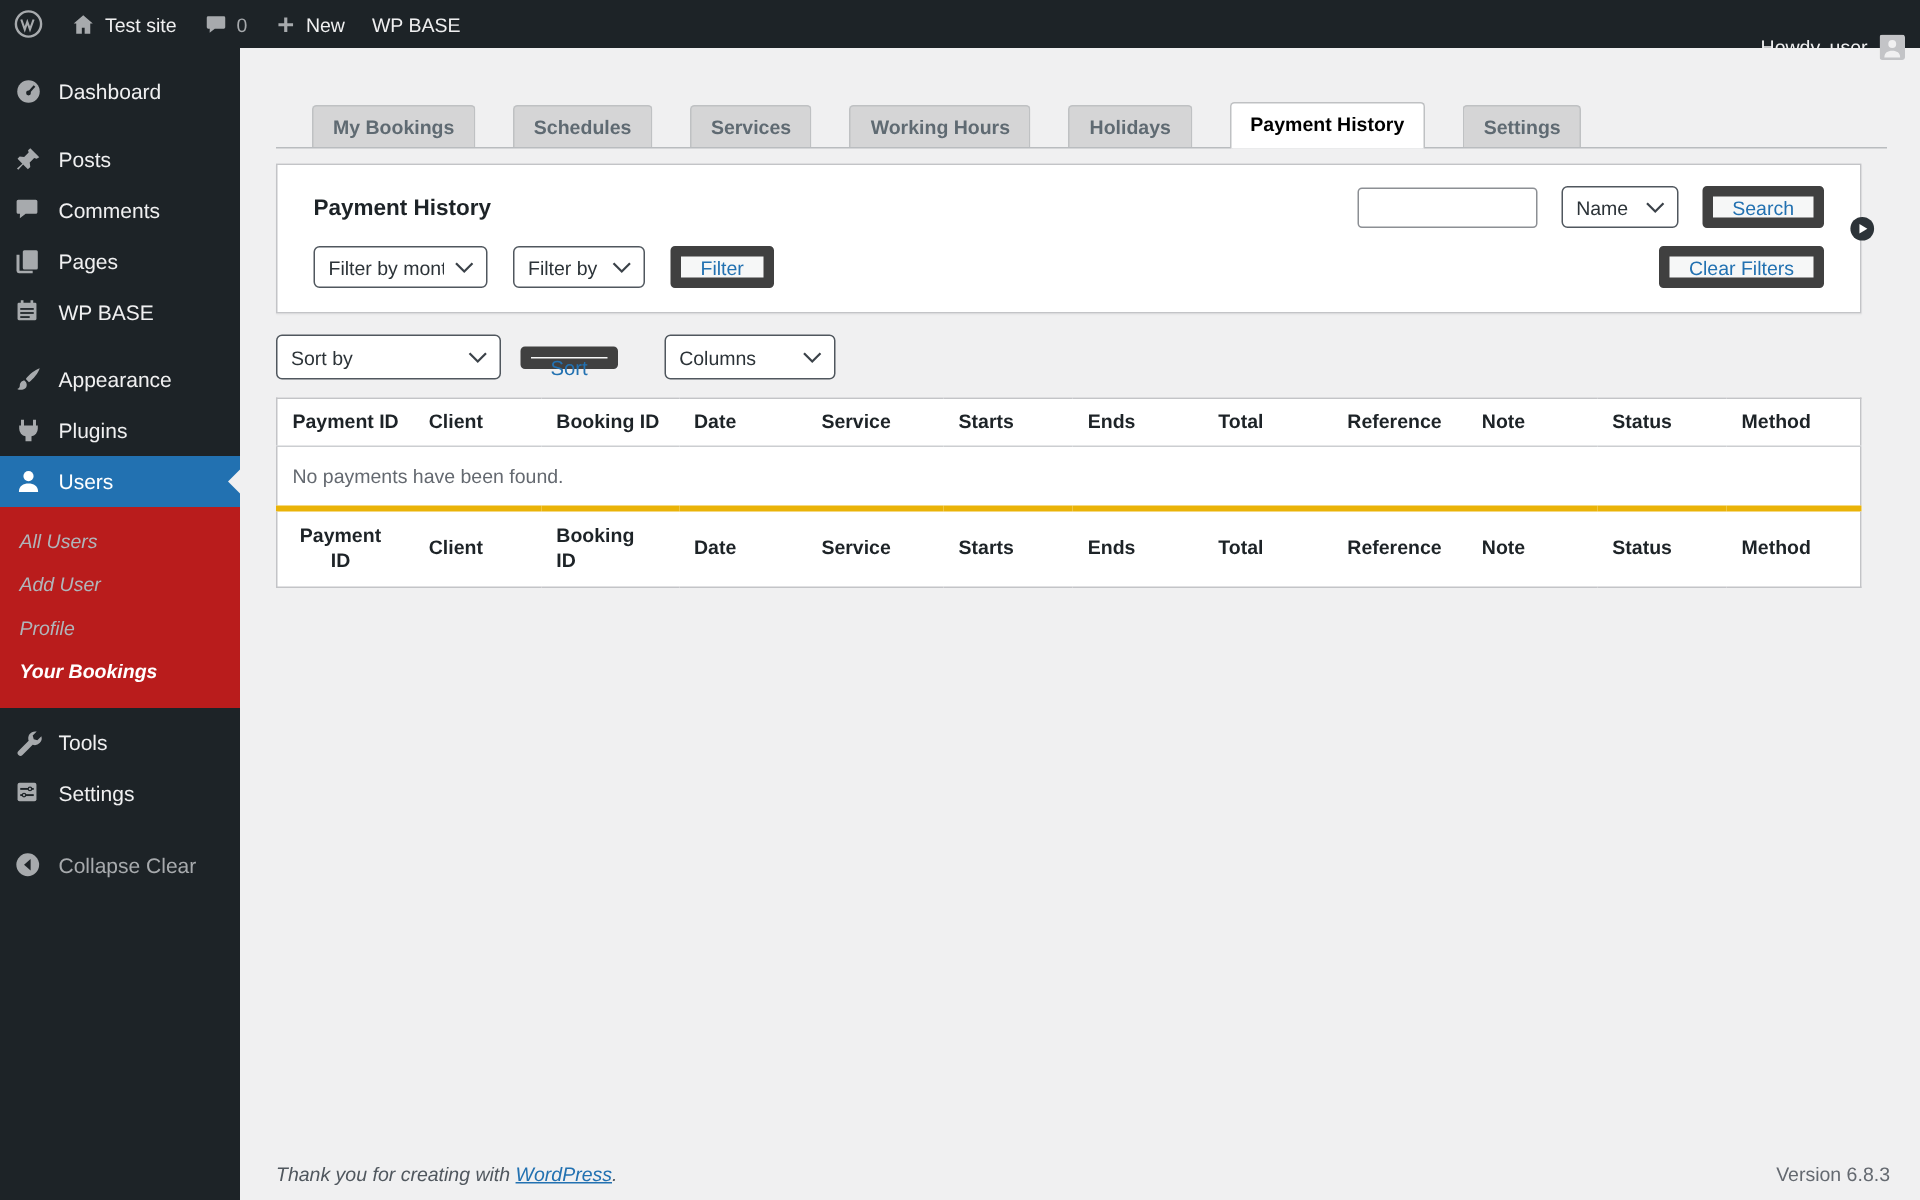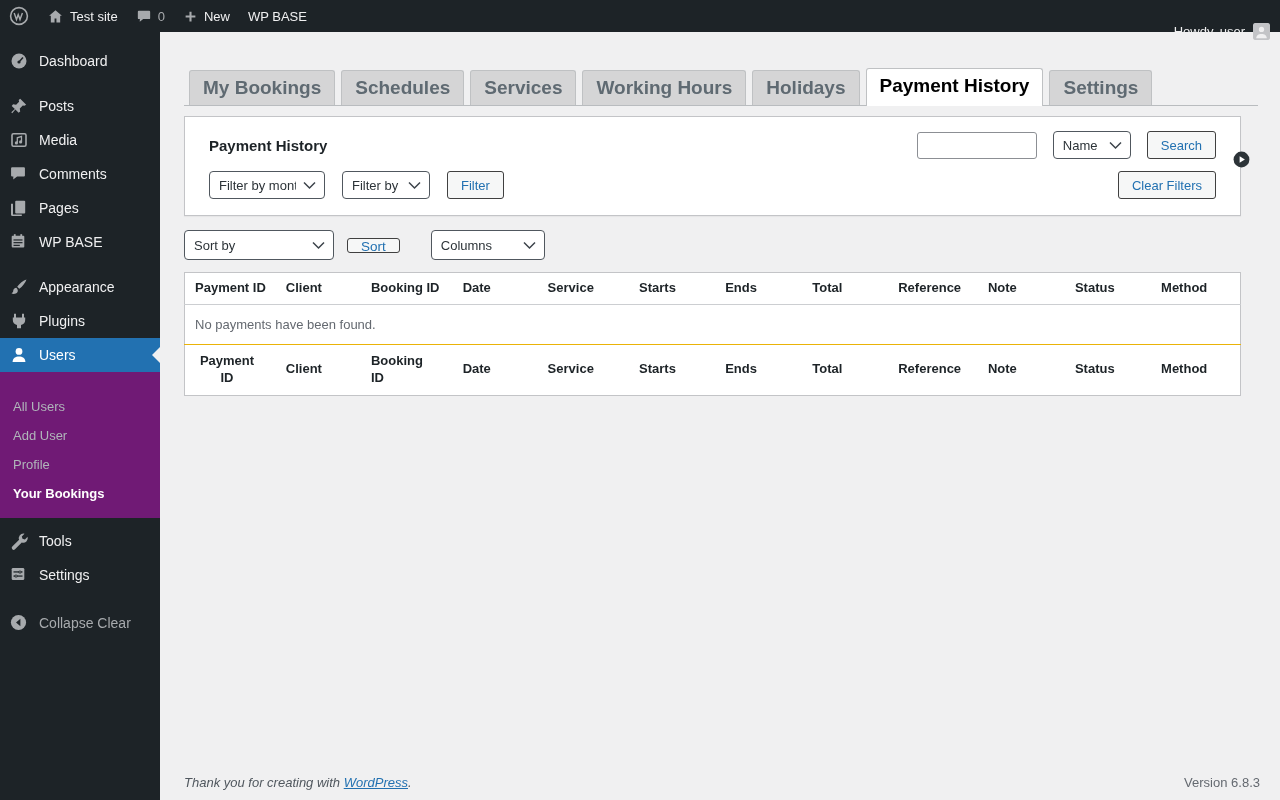--- a/index.html
+++ b/index.html
@@ -37,36 +37,36 @@
   }
   .menu-item .mi-icon { width:20px; height:20px; flex:0 0 20px; }
   .menu-sep { height:11px; }
   .menu-item.active { background:#2271b1; color:#fff; font-weight:400; }
   .menu-item.active .arrow {
     position:absolute; right:0; top:50%; transform:translateY(-50%);
     width:0; height:0;
     border-top:8px solid transparent; border-bottom:8px solid transparent;
     border-right:8px solid #f0f0f1;
   }
-  .submenu { list-style:none; background:#701a75; padding:20px 0 10px; font-size:13px; }
+  .submenu { list-style:none; background:#b91c1c; padding:8px 0 10px; font-size:13px;font-style:italic; }
   .submenu li { padding:7px 4px 7px 13px; color:#b0b5ba; cursor:pointer; }
   .submenu li.current { color:#fff; font-weight:700; }
   .collapse-item { margin-top:14px; color:#a7aaad; }
 
   
   .content { position:absolute; top:32px; left:160px; right:0; bottom:0; padding:20px 22px 0 24px; }
   .page-title { display:flex; align-items:center; gap:8px; margin-left:4px; font-size:23px; font-weight:400; color:#1d2327; line-height:30px; }
   .page-title svg { display:block; }
 
   
   .tabs { display:flex; align-items:flex-end; gap:6px; margin-top:16px; border-bottom:1px solid #b9bcbf; padding-left:5px; }
   .tab {
     background:#d5d5d6; border:1px solid #bfc1c3; border-bottom:none;
-    border-radius:3px 3px 0 0; padding:6px 13px; font-size:19px; font-weight:700;
-    color:#5f6a72; cursor:pointer; white-space:nowrap;
+    border-radius:3px 3px 0 0; padding:6px 13px; font-size:13px; font-weight:700;
+    color:#5f6a72; cursor:pointer; white-space:nowrap;margin-left:19px;
   }
   .tab.active { background:#fff; color:#000; padding-bottom:9px; margin-bottom:-1px; }
 
   
   .panel {
     background:#fff; border:1px solid #c3c4c7; margin-top:10px; margin-right:17px;
     padding:14px 24px 16px; position:relative; box-shadow:0 1px 1px rgba(0,0,0,.04);
   }
   .panel-row { display:flex; align-items:center; justify-content:space-between; }
   .panel-row + .panel-row { margin-top:12px; }
@@ -85,40 +85,40 @@
     font-family:"Liberation Sans", sans-serif; cursor:pointer;
   }
   .sel-wrap .chev { position:absolute; right:9px; top:50%; transform:translateY(-50%); pointer-events:none; }
   .sel-month select { width:116px; }
   .sel-service select { width:88px; }
   .sel-name select { width:78px; }
   .sel-sortby select { width:150px; }
   .sel-columns select { width:114px; }
 
   .btn {
-    background:#f6f7f7; border:1px solid #404040; color:#2271b1;
+    background:#f6f7f7; border:7px solid #404040; color:#2271b1;
     border-radius:3px; height:28px; padding:0 13px; font-size:13px;
     font-family:"Liberation Sans", sans-serif; cursor:pointer;
   }
   .btn-lg { height:15px; font-size:13.5px;text-align:center; }
 
   .help-bubble {
     position:absolute; right:-10px; top:34px; width:17px; height:17px; cursor:pointer;
   }
 
   
   .sortbar { display:flex; align-items:center; margin-top:14px; gap:13px; }
   .sortbar .sel-wrap select { height:30px; }
   .sortbar .gap { width:5px; }
 
   
   .pay-table { width:calc(100% - 17px); margin-top:12px; border-collapse:collapse; background:#fff; border:1px solid #c3c4c7; font-size:13px; }
   .pay-table th { text-align:left; font-weight:700; color:#1d2327; padding:7px 10px; line-height:1.3; vertical-align:middle; }
   .pay-table thead th { white-space:nowrap; border-bottom:1px solid #ccced1; }
-  .pay-table tbody td { padding:12px 10px; color:#646970; border-bottom:1px solid #eab308;margin-left:33px; }
+  .pay-table tbody td { padding:12px 10px; color:#646970; border-bottom:4px solid #eab308;margin-left:33px; }
   .pay-table tfoot th { padding:8px 10px; }
   .wrap-center { display:block; max-width:64px; text-align:center; }
   .wrap-left { display:block; max-width:60px; }
 
   
   .page-footer {
     position:absolute; left:184px; right:20px; bottom:10px;
     display:flex; justify-content:space-between; font-size:13px; color:#50575e;gap:40px;
   }
   .thanks { font-style:italic; }
@@ -189,31 +189,20 @@
       <span>Dashboard</span>
     </li>
     <li class="menu-sep"></li>
     <li class="menu-item">
       <span class="mi-icon">
         <svg width="20" height="20" viewBox="0 0 20 20" fill="#a7aaad">
             <path d="M11.2 2.8 l6 6 -1.8 1 -1.6-.4 -3 3 .4 3 -1.6 1.4 -3.2-3.2 -3.2 3.6 -.9-.9 3.6-3.2 -3.2-3.2 1.4-1.6 3 .4 3-3 -.4-1.6 Z"></path>
           </svg>
       </span>
       <span>Posts</span>
-    </li>
-    <li class="menu-item">
-      <span class="mi-icon">
-        <svg width="20" height="20" viewBox="0 0 20 20">
-            <rect x="3" y="3.8" width="14" height="12.4" rx="1.5" fill="none" stroke="#a7aaad" stroke-width="1.6"></rect>
-            <path d="M8.3 12.8 V7.8 l4.2-1.3 v5.3" stroke="#a7aaad" stroke-width="1.3" fill="none"></path>
-            <circle cx="7.4" cy="12.9" r="1.6" fill="#a7aaad"></circle>
-            <circle cx="11.6" cy="11.9" r="1.6" fill="#a7aaad"></circle>
-          </svg>
-      </span>
-      <span>Media</span>
     </li>
     <li class="menu-item">
       <span class="mi-icon">
         <svg width="18" height="18" viewBox="0 0 20 20" fill="#a7aaad">
             <path d="M3.5 3.5 h13 a1.2 1.2 0 0 1 1.2 1.2 v8 a1.2 1.2 0 0 1 -1.2 1.2 H9 l-4.3 3.4 .1-3.4 H3.5 a1.2 1.2 0 0 1 -1.2-1.2 v-8 a1.2 1.2 0 0 1 1.2-1.2 Z"></path>
           </svg>
       </span>
       <span>Comments</span>
     </li>
     <li class="menu-item">

